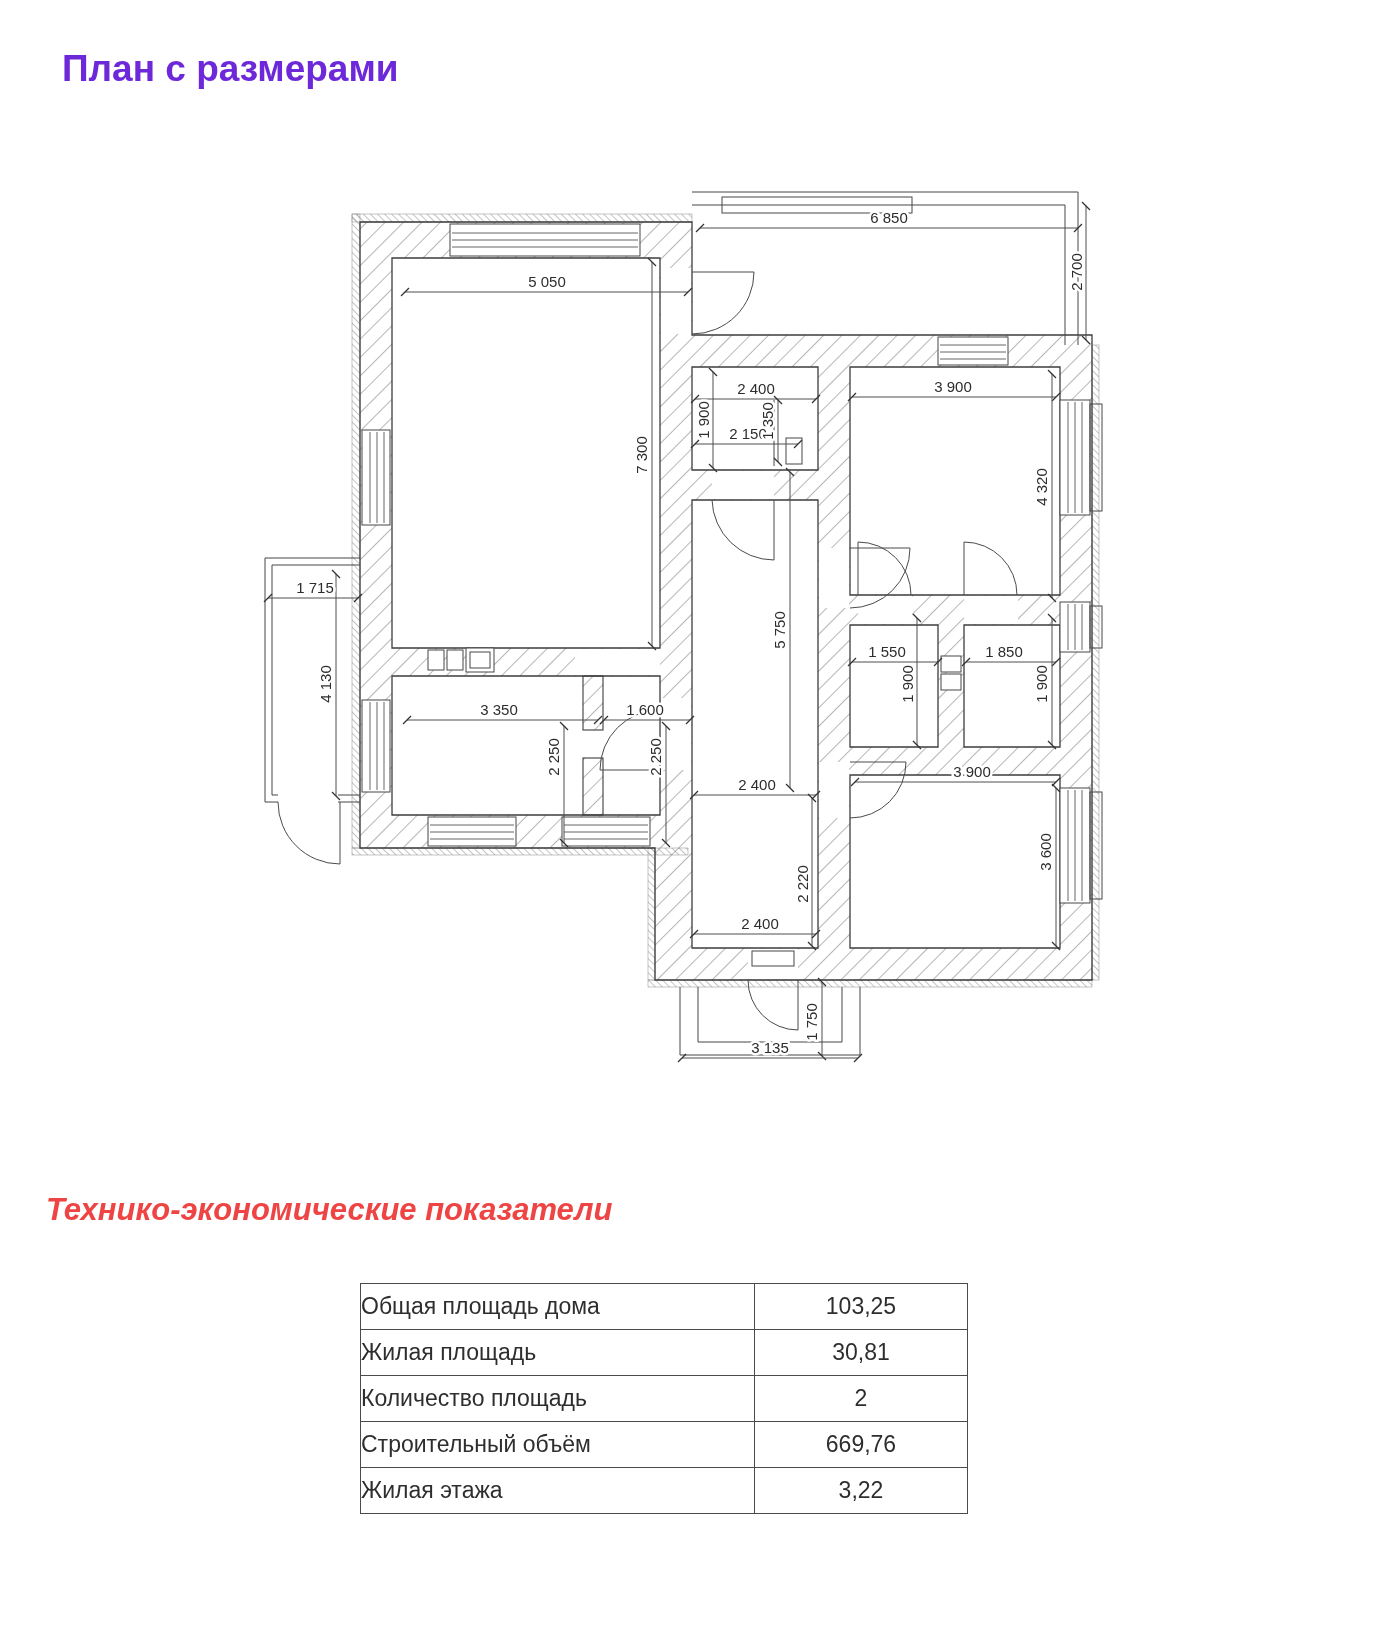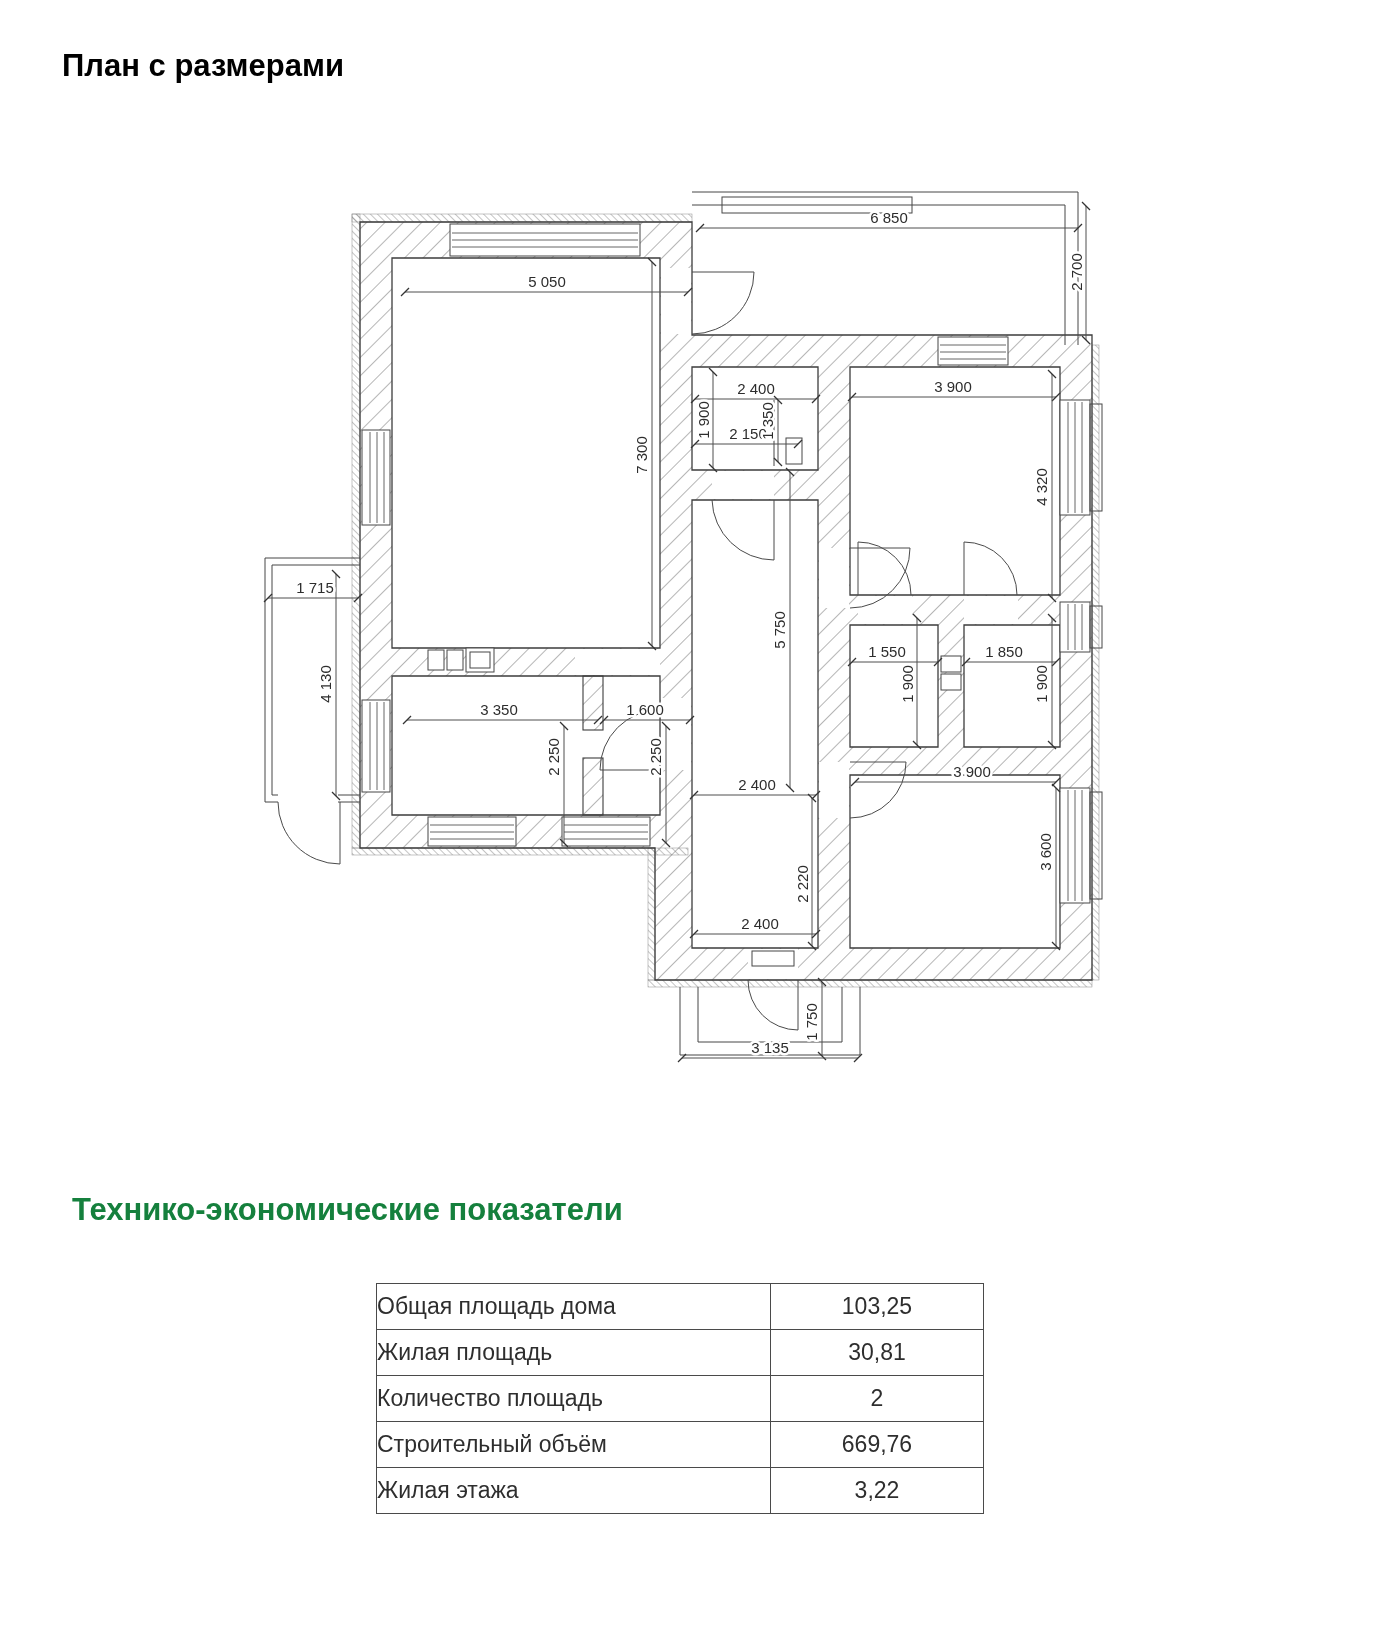--- a/index.html
+++ b/index.html
@@ -1,34 +1,34 @@
 <!DOCTYPE html>
 <html><head>
 <meta charset="utf-8">
 <style>
   html,body{margin:0;padding:0;background:#fff;}
   .page{position:relative;width:1400px;height:1637px;background:#fff;
         font-family:"Liberation Sans",sans-serif;overflow:hidden;}
-  .h1{position:absolute;left:62px;top:48px;font-size:31px;font-weight:700;color:#000000;}
-  .h2{position:absolute;left:72px;top:1192px;font-size:31px;font-weight:700;color:#15803d;}
+  .h1{position:absolute;left:62px;top:48px;font-size:37px;font-weight:700;color:#6d28d9;}
+  .h2{position:absolute;left:46px;top:1192px;font-size:31px;font-weight:700;color:#ef4444;font-style:italic;}
   .plan-svg{position:absolute;left:0;top:0;}
   
   .wall{fill:url(#hatch);stroke:#3d3d3d;stroke-width:1.3;fill-rule:evenodd;}
   .stub{fill:url(#hatch);stroke:#3d3d3d;stroke-width:1.1;}
   .insul{fill:url(#insul);stroke:#8a8a8a;stroke-width:.5;}
   .opening{fill:#fff;stroke:none;}
   .win{fill:#fff;stroke:#474747;stroke-width:1;}
   .thin{fill:none;stroke:#474747;stroke-width:1;}
   .glass{fill:none;stroke:#555;stroke-width:.9;}
   .door{fill:none;stroke:#4a4a4a;stroke-width:1;}
   .dim{stroke:#4f4f4f;stroke-width:1;marker-start:url(#tk);marker-end:url(#tk);}
   .dimtxt{font-family:"Liberation Sans",sans-serif;font-size:15px;fill:#2d2d2d;
           text-anchor:middle;paint-order:stroke;stroke:#fff;stroke-width:5px;stroke-linejoin:round;}
   
-  .tbl-wrap{position:absolute;left:360px;top:1283px;margin-left:16px;}
+  .tbl-wrap{position:absolute;left:360px;top:1283px;}
   table.tec{border-collapse:collapse;background:#fff;}
   table.tec td{border:1.5px solid #4a4a4a;height:45px;font-size:23px;color:#2e2e2e;padding:0;}
   td.lbl{width:393px;padding-left:13px;}
   td.val{width:212px;text-align:center;}
 </style>
 </head>
 <body>
 
 <div class="page">
 

